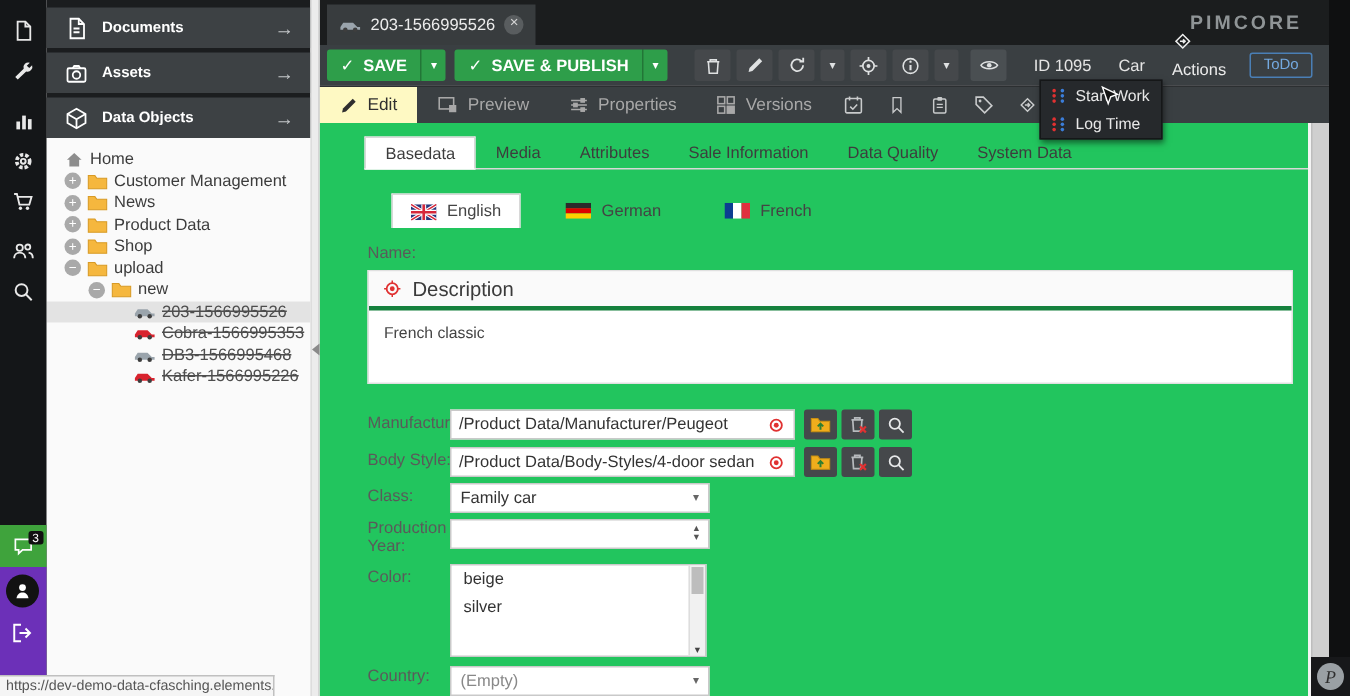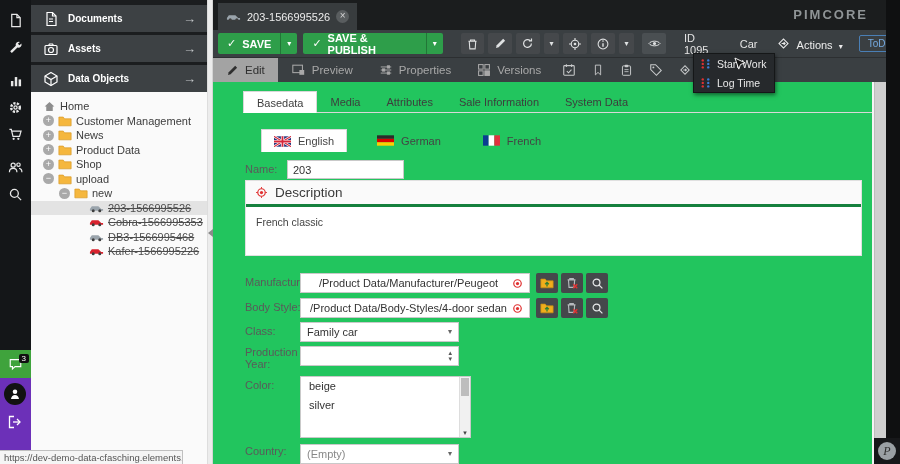--- a/index.html
+++ b/index.html
@@ -46,51 +46,51 @@
   .logo { position:absolute; right:32px; top:0; height:30px; line-height:30px; color:#8f9496; font-size:13px; font-weight:bold; letter-spacing:2px; }
 
   .toolbar { position:absolute; left:0; top:30px; right:0; height:27px; background:#3a3f42; display:flex; align-items:center; padding-left:5px; }
   .btn-green { display:flex; align-items:stretch; height:21px; background:#2e9e4a; border-radius:2px; color:#fff; font-size:11px; font-weight:bold; margin-right:6px; }
   .bg-main { display:flex; align-items:center; gap:6px; padding:0 9px; }
   .bg-caret { display:flex; align-items:center; padding:0 6px; border-left:1px solid rgba(0,0,0,.25); font-size:8px; }
   .ibtn { width:24px; height:21px; background:#45484b; border-radius:2px; margin-left:4px; display:flex; align-items:center; justify-content:center; color:#dfe1e2; }
   .ibtn.narrow { width:16px; font-size:8px; }
   .ibtn.lit { background:#4a4f52; }
   .tb-text { color:#e4e4e4; font-size:11px; margin-left:18px; }
-  .actions-btn { display:flex; align-items:flex-end; gap:6px; margin-left:18px; color:#ececec; font-size:11px; }
+  .actions-btn { display:flex; align-items:flex-start; gap:6px; margin-left:18px; color:#ececec; font-size:11px;flex-direction:column; }
   .todo { margin-left:16px; border:1px solid #4a7fb5; color:#74a9e0; font-size:10px; padding:2px 8px; border-radius:2px; }
   .caret { font-size:8px; line-height:1; }
 
   .menu { position:absolute; left:480px; top:53px; width:82px; background:#26292c; border:1px solid #151718; box-shadow:1px 2px 4px rgba(0,0,0,.5); z-index:30; }
   .menu-item { height:19px; display:flex; align-items:center; gap:6px; padding:0 6px; color:#e8e8e8; font-size:10.5px; white-space:nowrap; }
   .cursor { position:absolute; left:521px; top:57px; z-index:40; }
 
   .subtoolbar { position:absolute; left:0; top:57px; right:0; height:25px; background:#3a3f42; border-top:1px solid #2c2f31; display:flex; align-items:stretch; }
   .stab { display:flex; align-items:center; gap:6px; padding:0 13px; color:#a8a8a8; font-size:11.5px; }
-  .stab.active { background:#a3a3a3; color:#2f2f2f; }
+  .stab.active { background:#fef9c3; color:#2f2f2f; }
   .sbtn { width:29px; display:flex; align-items:center; justify-content:center; color:#c9cbcc; }
 
   
   .content { position:absolute; left:0; top:82px; width:659px; height:382px; background:#22c55e; overflow:hidden; font-size:11px; color:#4a4a4a; }
   .ctabs { position:absolute; left:30px; right:0; top:9px; height:22px; display:flex; }
   .ctab-line { position:absolute; left:0; right:-30px; bottom:0; height:1px; background:#d8d8d8; }
   .ctab { padding:5px 13px; color:#3d3d3d; position:relative; z-index:1; }
   .ctab.active { background:#fff; border:1px solid #d8d8d8; border-bottom:1px solid #fff; }
   .ltabs { position:absolute; left:48px; top:47px; height:23px; display:flex; gap:18px; }
   .ltab { display:flex; align-items:center; gap:7px; padding:0 12px; color:#444; }
   .ltab.active { background:#fff; border:1px solid #d8d8d8; border-bottom:none; }
   .frow-label { position:absolute; left:32px; color:#5a5a5a; }
   .tinput { position:absolute; height:19px; border:1px solid #c9c9c9; background:#fff; font-size:11px; color:#333; padding:0 5px; font-family:"Liberation Sans",sans-serif; }
   .desc-panel { position:absolute; left:32px; top:98px; width:617px; height:76px; border:1px solid #e0e0e0; background:#fff; }
   .desc-head { height:26px; background:#fafafa; border-bottom:3px solid #15803d; display:flex; align-items:center; gap:7px; padding:0 9px; color:#3a3a3a; font-size:13.5px; }
   .desc-body { padding:9px 10px; font-size:10.5px; color:#444; }
   .ref-input { position:absolute; left:87px; width:230px; height:20px; border:1px solid #c9c9c9; background:#fff; display:flex; align-items:center; padding:0 5px; color:#333; }
-  .ref-input .val { flex:1; white-space:nowrap; overflow:hidden;text-align:center; }
+  .ref-input .val { flex:1; white-space:nowrap; overflow:hidden; }
   .mini-btn { position:absolute; width:22px; height:20px; background:#45484b; border-radius:2px; display:flex; align-items:center; justify-content:center; }
-  .select { position:absolute; left:87px; width:159px; height:20px; border:1px solid #c9c9c9; background:#fff; display:flex; align-items:center; padding:0 6px; color:#333; }
+  .select { position:absolute; left:87px; width:173px; height:20px; border:1px solid #c9c9c9; background:#fff; display:flex; align-items:center; padding:0 6px; color:#333; }
   .select .val { flex:1; }
   .select .caret { color:#666; }
   .spin-caret { display:flex; flex-direction:column; line-height:6px; font-size:7px; color:#555; }
   .listbox { position:absolute; left:87px; top:294px; width:171px; height:62px; border:1px solid #c9c9c9; background:#fff; }
   .lopt { padding:3px 8px 4px; color:#333; }
   .ltrack { position:absolute; right:0; top:0; bottom:0; width:11px; background:#f1f1f1; border-left:1px solid #ddd; }
   .lthumb { position:absolute; left:1px; top:1px; width:8px; height:18px; background:#bdbdbd; }
   .ldown { position:absolute; bottom:0; left:0; right:0; text-align:center; font-size:7px; color:#444; }
 
   .statusbar { position:absolute; left:0; bottom:0; width:183px; height:14px; background:#f5f5f5; border-top:1px solid #c0c0c0; border-right:1px solid #c0c0c0; font-size:9.5px; color:#555; padding:1px 4px; white-space:nowrap; overflow:hidden; z-index:50; }
@@ -482,20 +482,21 @@
           </svg>
         </div>
     </div>
 
     <div class="content">
       <div class="ctabs">
         <div class="ctab active">Basedata</div>
         <div class="ctab">Media</div>
         <div class="ctab">Attributes</div>
         <div class="ctab">Sale Information</div>
+        <div class="ctab">Data Quality</div>
         <div class="ctab">System Data</div>
         <div class="ctab-line"></div>
       </div>
 
       <div class="ltabs">
         <div class="ltab active">
           <svg width="17" height="11" viewBox="0 0 18 11">
               <rect width="18" height="11" fill="#29367c"></rect>
               <path d="M0 0l18 11M18 0L0 11" stroke="#fff" stroke-width="2.6"></path>
               <path d="M0 0l18 11M18 0L0 11" stroke="#d6273a" stroke-width="1.1"></path>
@@ -516,21 +517,20 @@
           <svg width="17" height="11" viewBox="0 0 18 11">
               <rect width="6" height="11" fill="#0b3d91"></rect>
               <rect x="6" width="6" height="11" fill="#fff"></rect>
               <rect x="12" width="6" height="11" fill="#e0313f"></rect>
             </svg>
           <span>French</span>
         </div>
       </div>
 
       <span class="frow-label" style="top:81px">Name:</span>
-      <input class="tinput" style="left: 74px; top: 78px; width: 117px;" value="203">
 
       <div class="desc-panel">
         <div class="desc-head">
           <svg width="13" height="13" viewBox="0 0 16 16">
               <circle cx="8" cy="8" r="4.6" fill="none" stroke="#e03131" stroke-width="1.5"></circle>
               <circle cx="8" cy="8" r="2" fill="#e03131"></circle>
               <path d="M8 1.3v2M8 12.7v2M1.3 8h2M12.7 8h2" stroke="#e03131" stroke-width="1.2"></path>
             </svg>
           <span>Description</span>
         </div>

